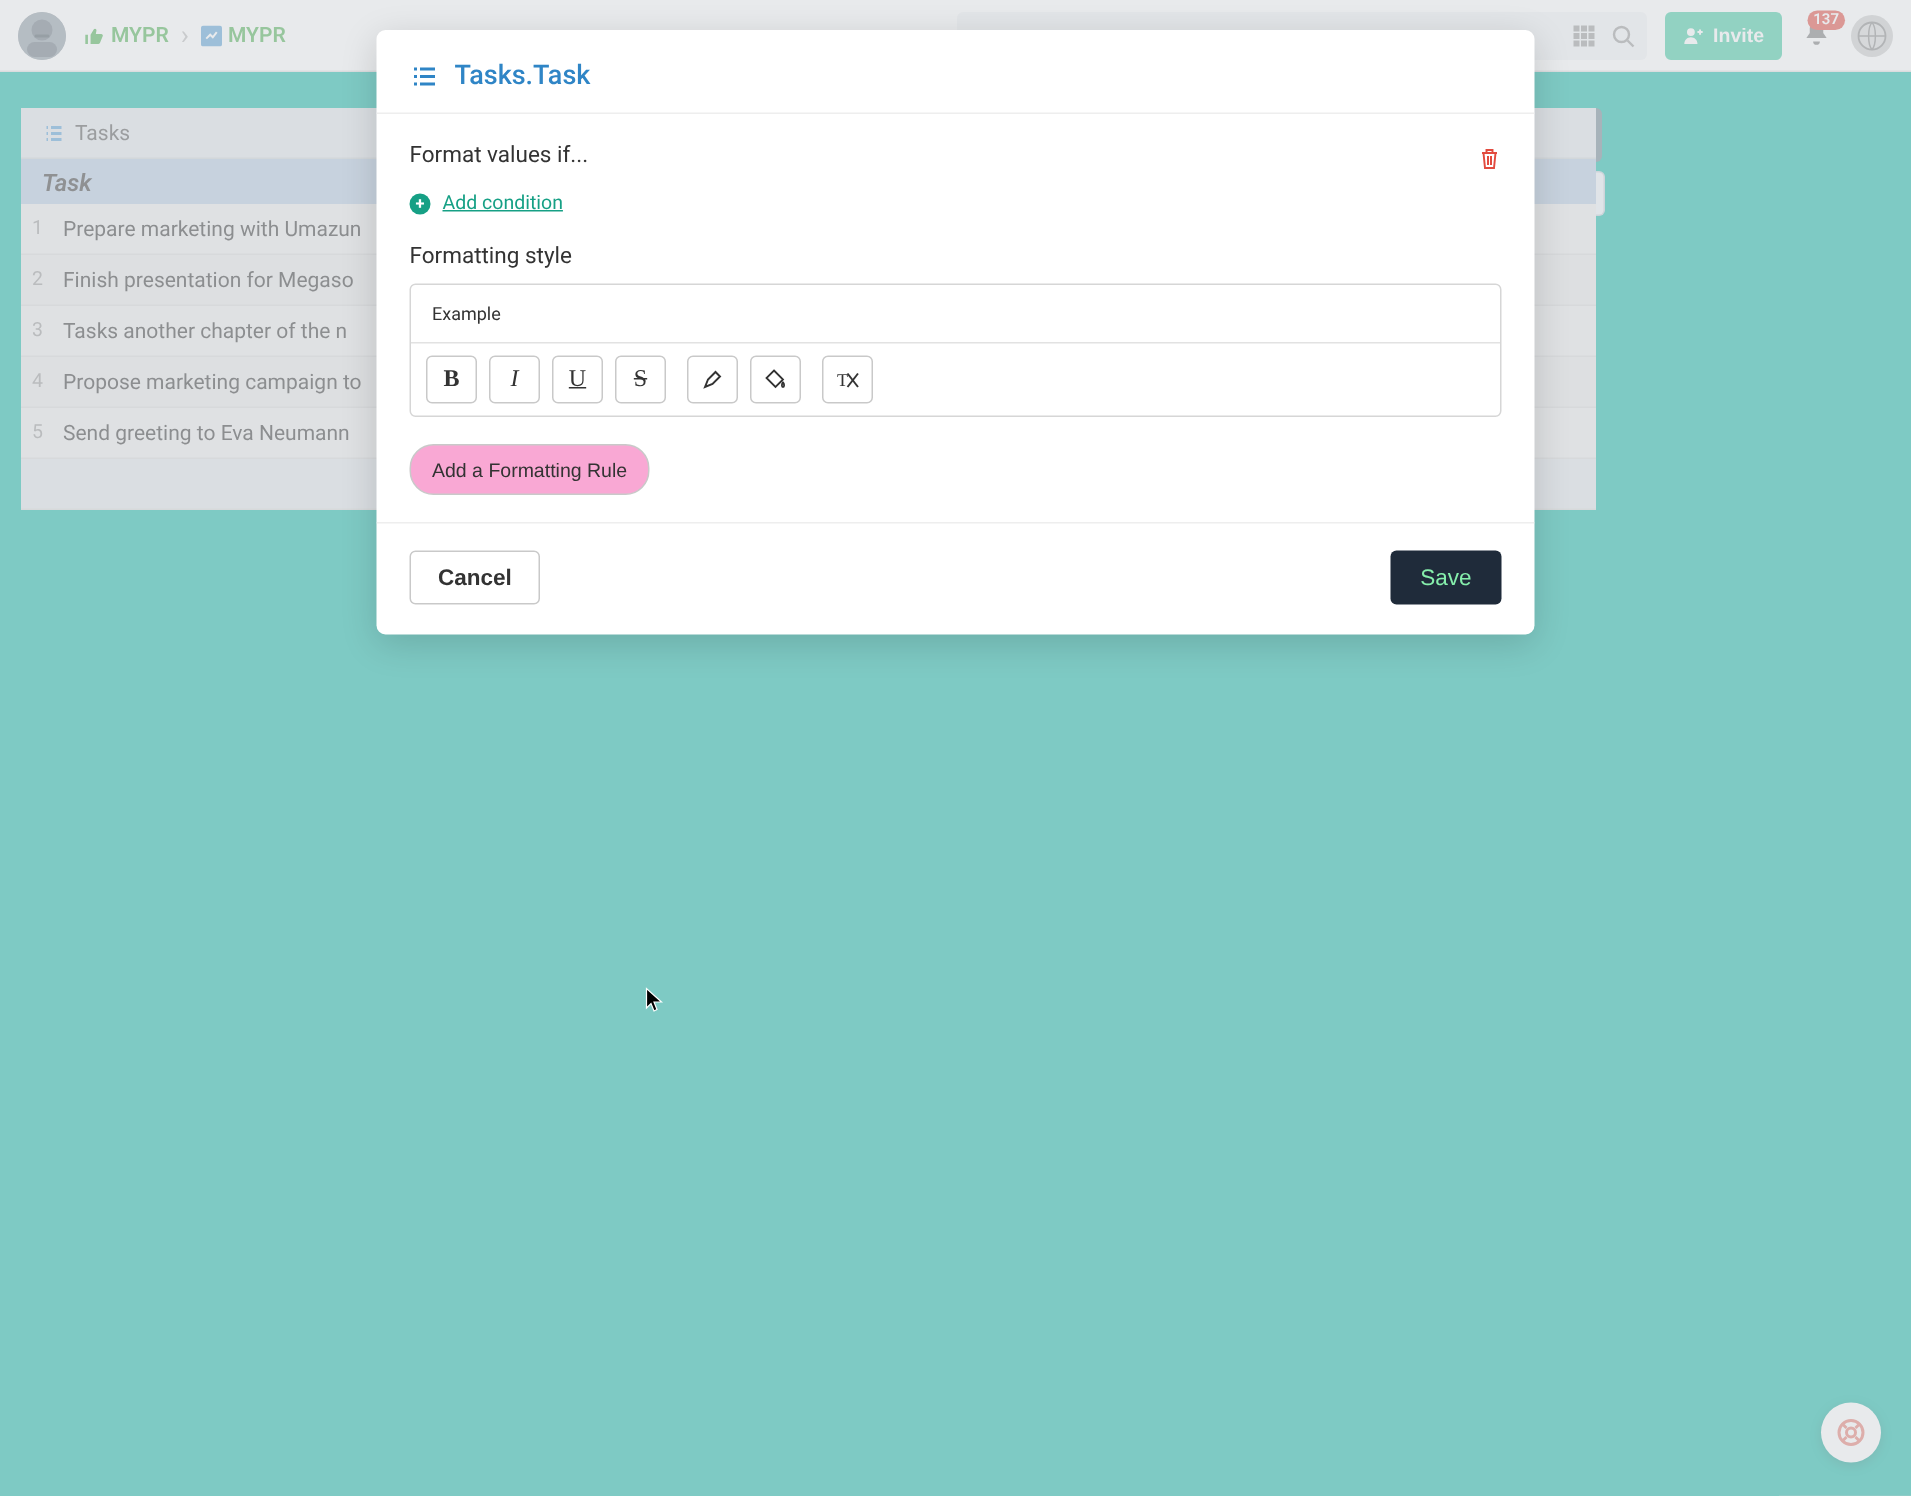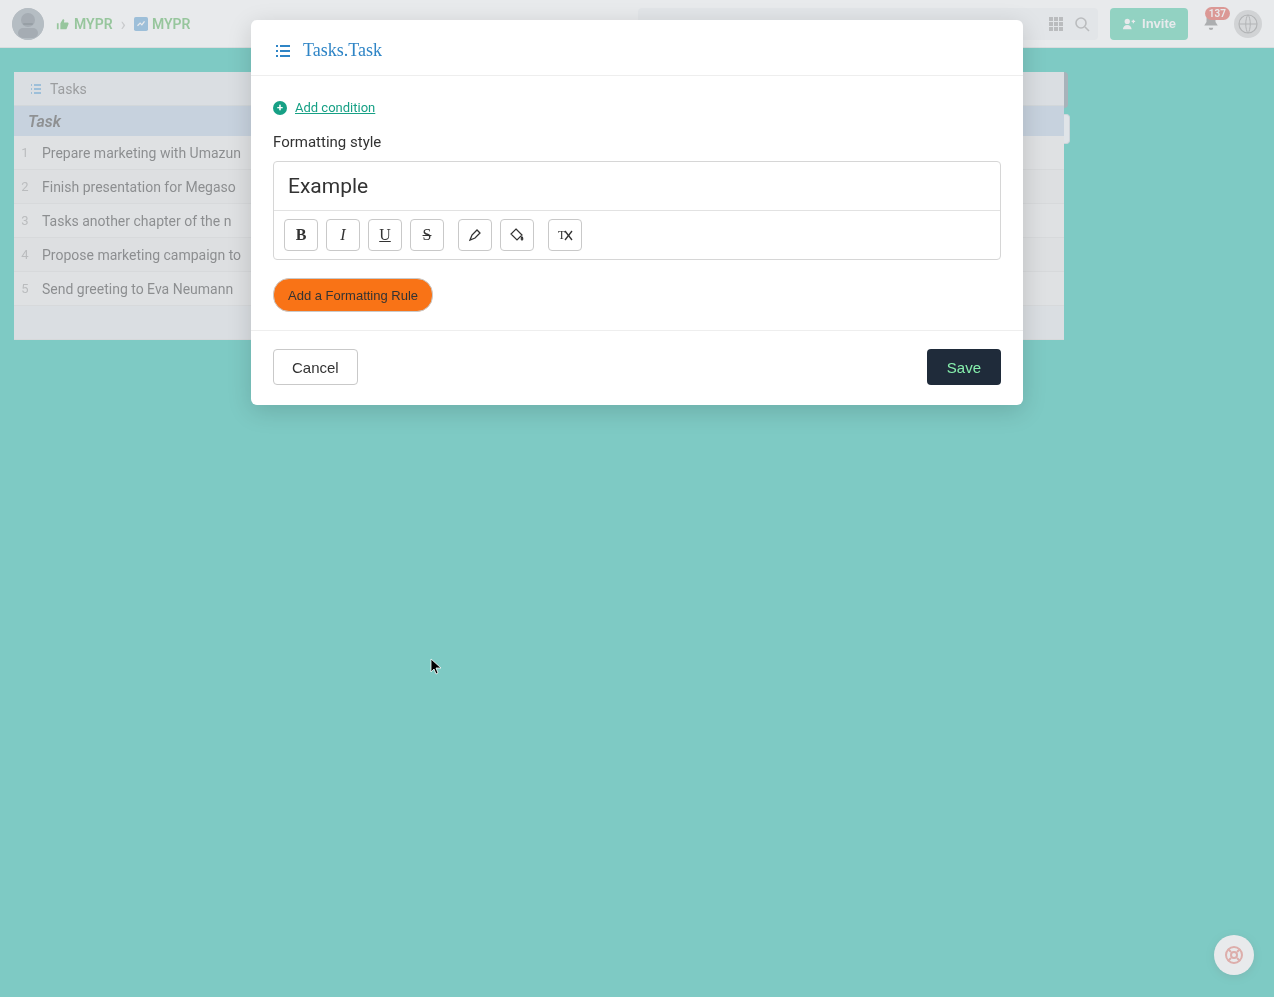--- a/index.html
+++ b/index.html
@@ -131,21 +131,21 @@
     top:20px;
     width:772px;
     background:#fff;
     border-radius:6px;
     box-shadow:0 6px 24px rgba(0,0,0,.15);
     overflow:hidden;
   }
   .modal-header {
     padding:20px 22px 14px;
     display:flex; align-items:flex-end; gap:10px;
-    color:#2f85c6; font-size:18px; font-weight:500;font-family:Liberation Serif, serif;
+    color:#2f85c6; font-size:18px; font-weight:500;
   }
   .modal-header svg { width:20px; height:20px; }
   .modal-body {
     border-top:1px solid #eee;
     padding:18px 22px 0;
   }
   .section-label {
     font-size:15px; color:#333; margin-bottom:10px;
   }
   .section-row {
@@ -161,50 +161,50 @@
     width:14px; height:14px; background:#16a085; border-radius:50%;
     display:flex; align-items:center; justify-content:center;
     color:#fff; font-size:11px; font-weight:bold; line-height:1;
   }
   .add-condition .text { text-decoration:underline; }
   .style-box {
     border:1px solid #d6d6d6; border-radius:4px;
     margin-bottom:18px;
   }
   .example {
-    padding:12px 14px; font-size:21px; color:#333;
+    padding:12px 14px; font-size:12px; color:#333;
     border-bottom:1px solid #e2e2e2;
   }
   .toolbar {
     padding:8px 10px; display:flex; gap:8px;
   }
   .tbtn {
     width:34px; height:32px;
     border:1px solid #c9c9c9; border-radius:4px;
     background:#fff; cursor:pointer;
     display:flex; align-items:center; justify-content:center;
     font-family: Georgia, serif;
     font-size:16px; color:#333;
   }
   .tbtn.sep-before { margin-left:6px; }
   .add-rule-btn {
     margin-bottom:18px;
     height:34px; padding:0 14px;
-    background:#f97316; border:1px solid #c9c9c9; border-radius:16px;
+    background:#f9a8d4; border:1px solid #c9c9c9; border-radius:16px;
     font-size:13px; color:#333; cursor:pointer;
   }
   .modal-footer {
     border-top:1px solid #eee;
     padding:18px 22px 20px;
     display:flex; justify-content:space-between;
   }
   .cancel-btn {
     height:36px; padding:0 18px;
     background:#fff; border:1px solid #c9c9c9; border-radius:4px;
-    font-size:15px; color:#333; cursor:pointer;
+    font-size:15px; color:#333; cursor:pointer;font-weight:bold;
   }
   .save-btn {
     height:36px; padding:0 20px;
     background:#1f2b3a; color:#86efac; border:none; border-radius:4px;
     font-size:15px; cursor:pointer;
   }
 
   
   .help-bubble {
     position:absolute; right:20px; bottom:22px;
@@ -349,20 +349,28 @@
 
 <div class="overlay">
   <div class="modal">
     <div class="modal-header">
       <svg viewBox="0 0 20 20">
           <path stroke="#2f85c6" stroke-width="2" d="M3 5h2M7 5h10M3 10h2M7 10h10M3 15h2M7 15h10"></path>
         </svg>
       <span>Tasks.Task</span>
     </div>
     <div class="modal-body">
+      <div class="section-row">
+        <div class="section-label">Format values if...</div>
+        <div class="trash-btn">
+          <svg width="16" height="16" viewBox="0 0 16 16">
+              <path stroke="#e24b3f" stroke-width="1.3" fill="none" d="M3 4h10M6 4V2h4v2M4 4l1 10h6l1-10M7 6v6M9 6v6"></path>
+            </svg>
+        </div>
+      </div>
       <div class="add-condition">
         <span class="plus">+</span>
         <span class="text">Add condition</span>
       </div>
 
       <div class="section-label">Formatting style</div>
       <div class="style-box">
         <div class="example">Example</div>
         <div class="toolbar">
           <button class="tbtn" style="font-weight:bold;">B</button>

